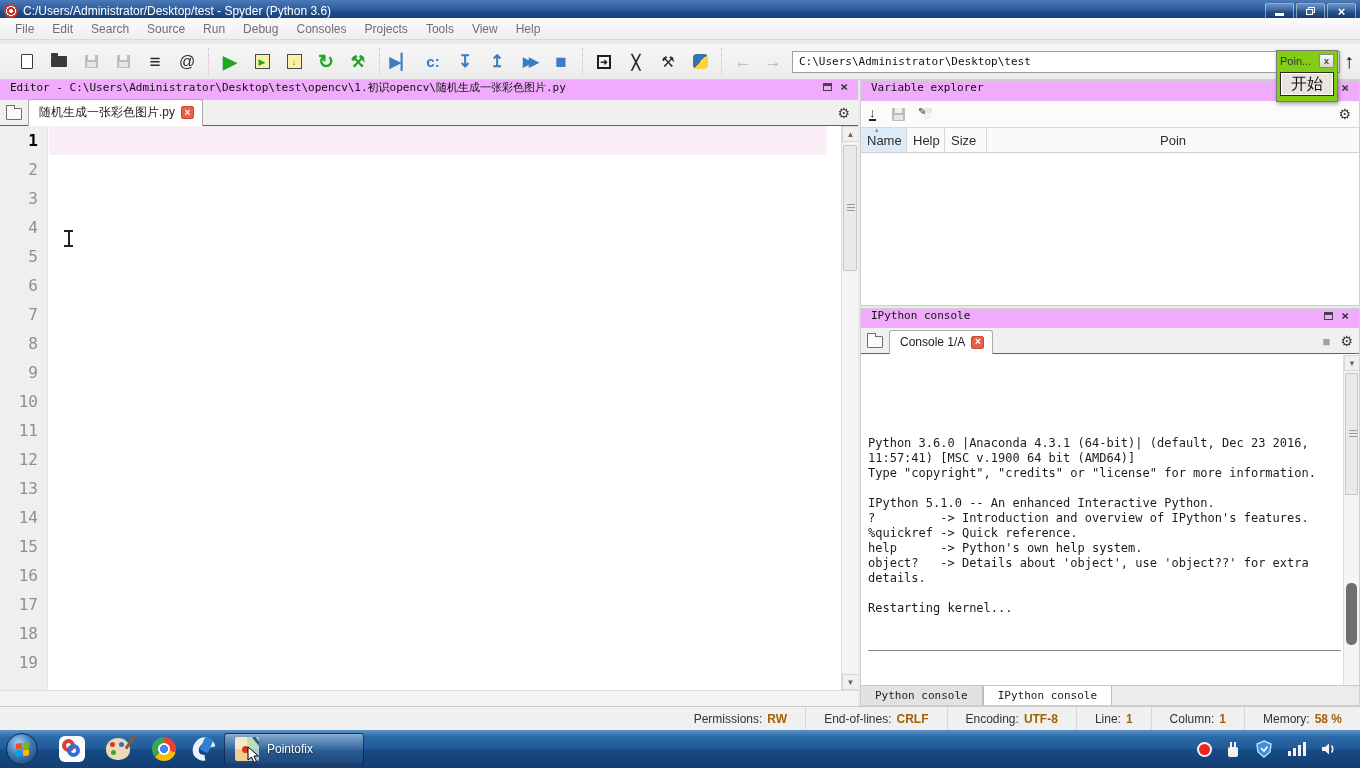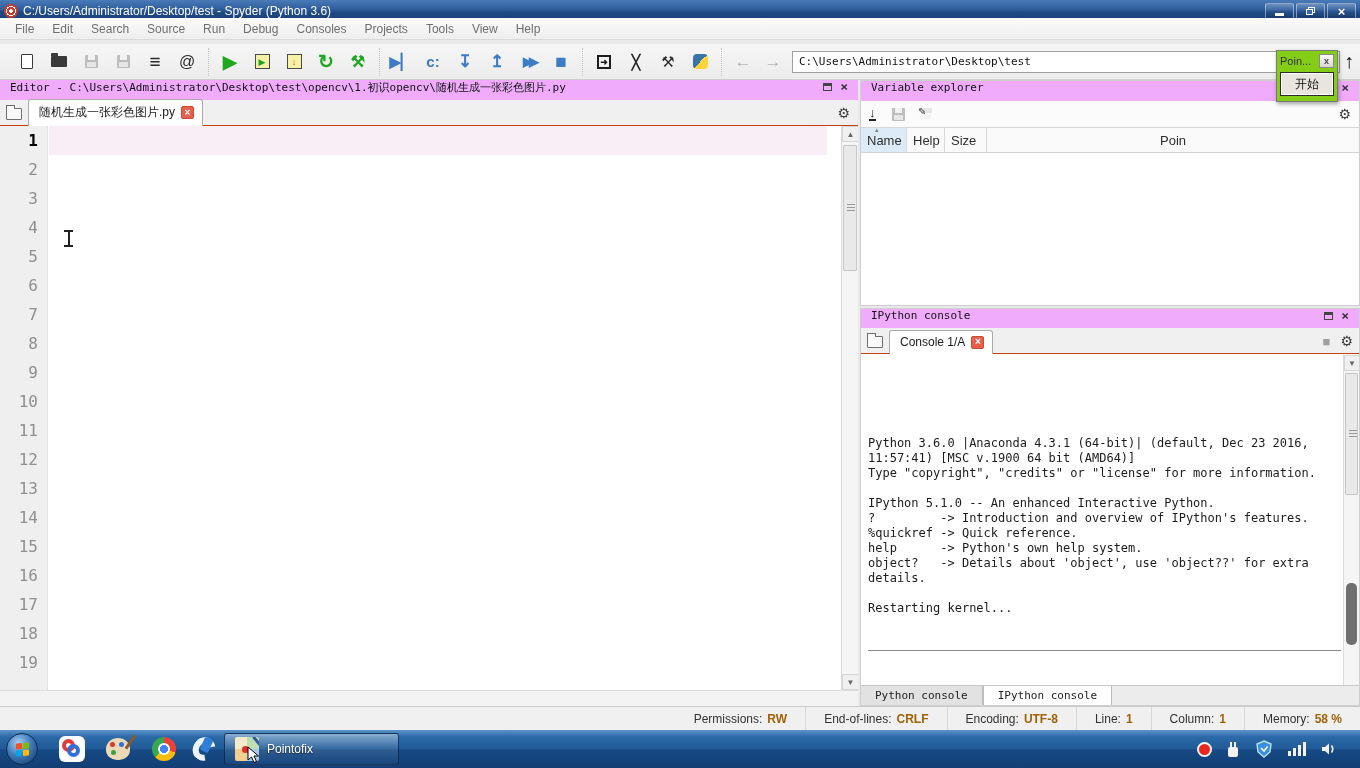--- a/index.html
+++ b/index.html
@@ -155,21 +155,21 @@
   .palette i:nth-child(3){background:#3da23d; left:5px; top:12px;}
   .palette::after { content:""; position:absolute; right:-2px; top:-4px; width:3px; height:16px; background:#8a5a2a; transform:rotate(35deg); }
   .chrome { width:24px; height:24px; border-radius:50%; background:conic-gradient(#ea4335 0 30%, #fbbc05 30% 63%, #34a853 63% 100%); position:relative; }
   .chrome::after { content:""; position:absolute; left:6px; top:6px; width:12px; height:12px; border-radius:50%;
     background:radial-gradient(circle, #4285f4 0 4px, #fff 4px 6px); }
   .task-btn { height:32px; display:flex; align-items:center; gap:8px; padding:0 10px; margin-right:8px;
     border:1px solid rgba(10,35,70,.8); border-radius:3px; color:#fff; font-size:12px;
     text-shadow:0 1px 2px rgba(0,0,0,.6); }
   .task-btn.active { width:186px; background:linear-gradient(rgba(255,255,255,.30), rgba(255,255,255,.06) 45%, rgba(0,0,0,.28));
     box-shadow:inset 0 0 6px rgba(0,0,0,.5); }
-  .task-btn.hover { width:175px; background:linear-gradient(rgba(255,255,255,.42), rgba(255,255,255,.12) 45%, rgba(40,90,150,.25)); position:relative; }
+  .task-btn.hover { width:140px; background:linear-gradient(rgba(255,255,255,.42), rgba(255,255,255,.12) 45%, rgba(40,90,150,.25)); position:relative; }
   .spy-icon { width:16px; height:16px; border-radius:50%; flex:none;
     background:radial-gradient(circle, #fff 0 2px, #c43b2e 2px 3.5px, #fff 3.5px 5px, #c43b2e 5px 7px, #fff 7px); }
   .qk-icon { width:24px; height:26px; margin:0 8px 0 2px; position:relative; }
   .qk-icon::before { content:""; position:absolute; inset:1px; border-radius:50%; border:6px solid #eaf3fb; border-right-color:transparent; transform:rotate(35deg); }
   .qk-icon::after { content:""; position:absolute; left:10px; top:2px; width:9px; height:14px; background:#2f7fd6; border-radius:2px; transform:rotate(25deg); }
   .pf-icon { width:24px; height:24px; flex:none; position:relative; display:grid; grid-template-columns:1fr 1fr; grid-template-rows:1fr 1fr; border-radius:2px; overflow:hidden; }
   .pf-icon i:nth-child(1){background:#f5e9c8;} .pf-icon i:nth-child(2){background:#bfe0b4;}
   .pf-icon i:nth-child(3){background:#f3cf8e;} .pf-icon i:nth-child(4){background:#aec9e8;}
   .pf-icon .dot { position:absolute; left:7px; top:9px; width:7px; height:7px; border-radius:50%; background:#e03020; }
   .pf-icon .pen { position:absolute; right:-1px; top:-2px; width:3px; height:16px; background:#35589a; transform:rotate(-40deg); }
@@ -183,21 +183,21 @@
   .bars i { width:3px; background:#f2f2f2; }
   .bars i:nth-child(1){height:5px;} .bars i:nth-child(2){height:8px;} .bars i:nth-child(3){height:11px;} .bars i:nth-child(4){height:14px;}
 
   
   .pointofix { position:absolute; left:1276px; top:50px; width:62px; height:52px; background:#84cc16;
     border:1px solid #7a7a7a; box-shadow:1px 2px 4px rgba(0,0,0,.35); z-index:50; }
   .pf-title { height:20px; display:flex; align-items:center; font-size:11px; color:#333; padding:0 3px; }
   .pf-close { margin-left:auto; width:15px; height:14px; background:linear-gradient(#fdfdfd,#d9d6cf); border:1px solid #8a8a8a;
     font-size:9px; color:#444; display:flex; align-items:center; justify-content:center; font-weight:bold; }
   .pf-start { margin:1px 3px; width:54px; height:24px; background:#e8e5de; border:1px solid #2b2b2b;
-    box-shadow:inset 0 0 0 1px #fff; font-size:12px; color:#111; display:flex; align-items:center; justify-content:center;
+    box-shadow:inset 0 0 0 1px #fff; font-size:16px; color:#111; display:flex; align-items:center; justify-content:center;
     font-family:"Liberation Sans", sans-serif; }
 </style>
 </head>
 <body>
 
 <div class="screen">
 
   <div class="titlebar">
     <span class="app-icon"></span>
     <span>C:/Users/Administrator/Desktop/test - Spyder (Python 3.6)</span>

